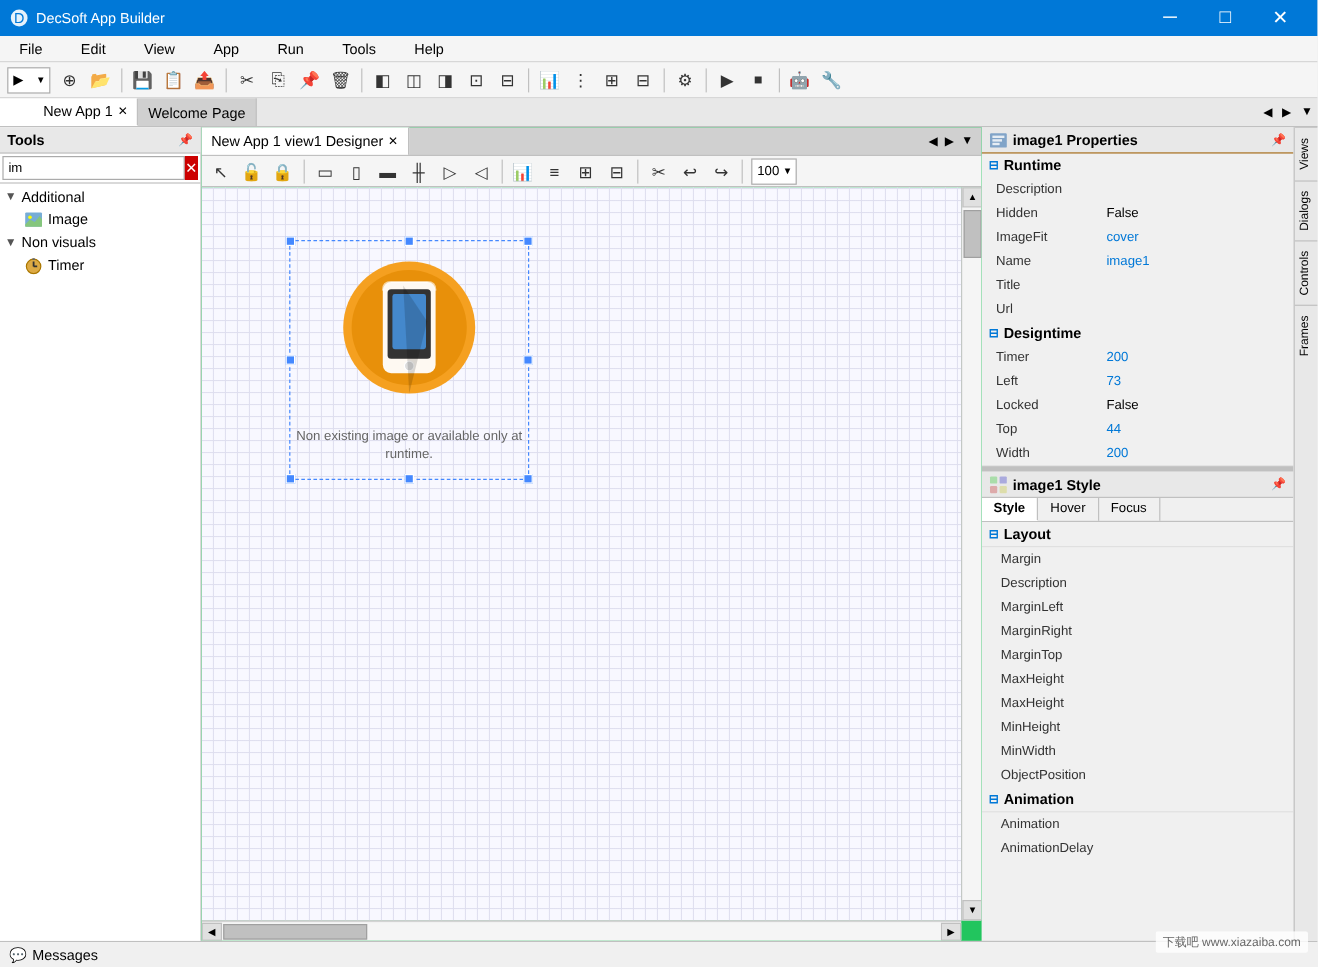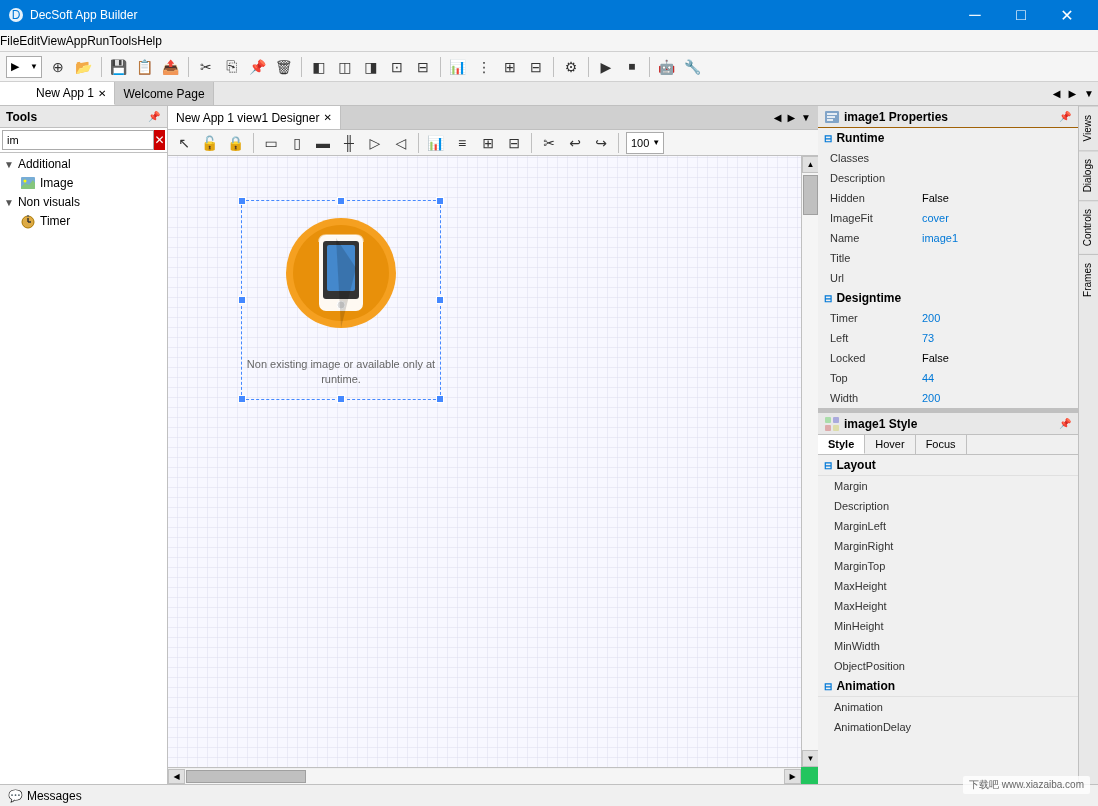--- a/index.html
+++ b/index.html
@@ -26,21 +26,21 @@
 
     
     .menu-bar {
       background: #f5f5f5;
       height: 22px;
       display: flex;
       align-items: center;
       border-bottom: 1px solid #d0d0d0;
     }
     .menu-item {
-      padding: 2px 0;
+      padding: 2px 16px;
       cursor: pointer;
       height: 100%;
       display: flex;
       align-items: center;
     }
 
     
     .toolbar {
       background: #f5f5f5;
       height: 30px;
@@ -672,24 +672,20 @@
           <span>image1 Properties</span>
           <span class="props-pin">📌</span>
         </div>
         <div style="overflow-y:auto; max-height:330px;">
 
           <div class="props-section-header">
             <span class="props-section-icon">⊟</span>
             <span>Runtime</span>
           </div>
           <div class="props-row">
-            <div class="props-label">Classes</div>
-            <div class="props-value black"></div>
-          </div>
-          <div class="props-row">
             <div class="props-label">Description</div>
             <div class="props-value black"></div>
           </div>
           <div class="props-row">
             <div class="props-label">Hidden</div>
             <div class="props-value black">False</div>
           </div>
           <div class="props-row">
             <div class="props-label">ImageFit</div>
             <div class="props-value">cover</div>

